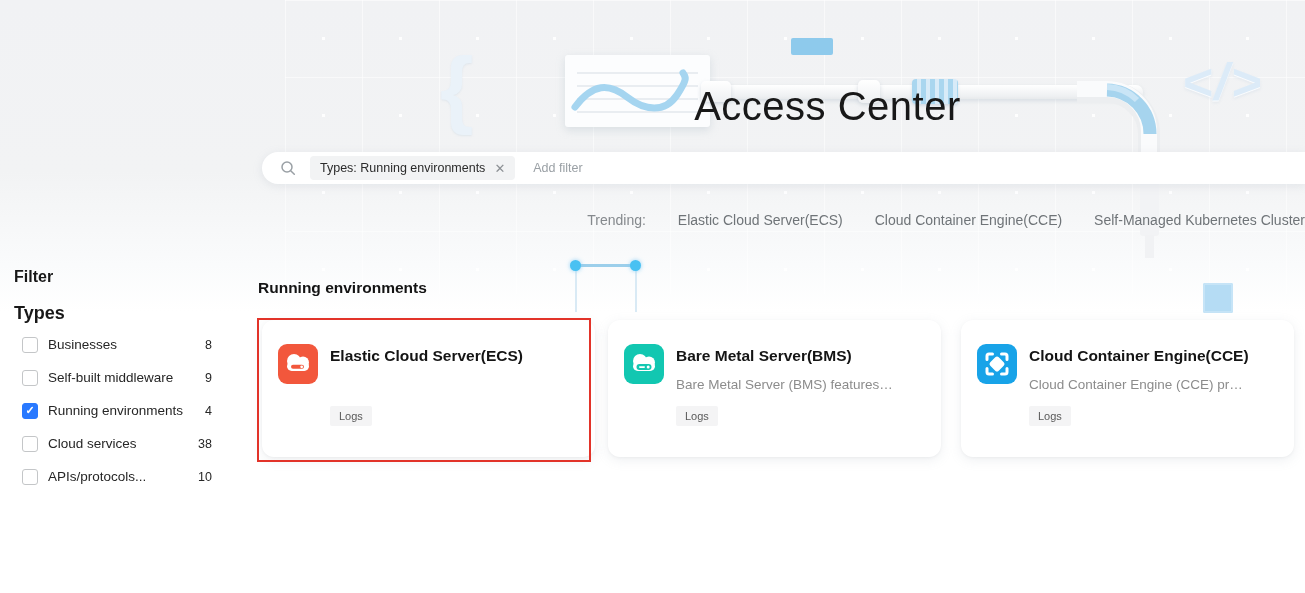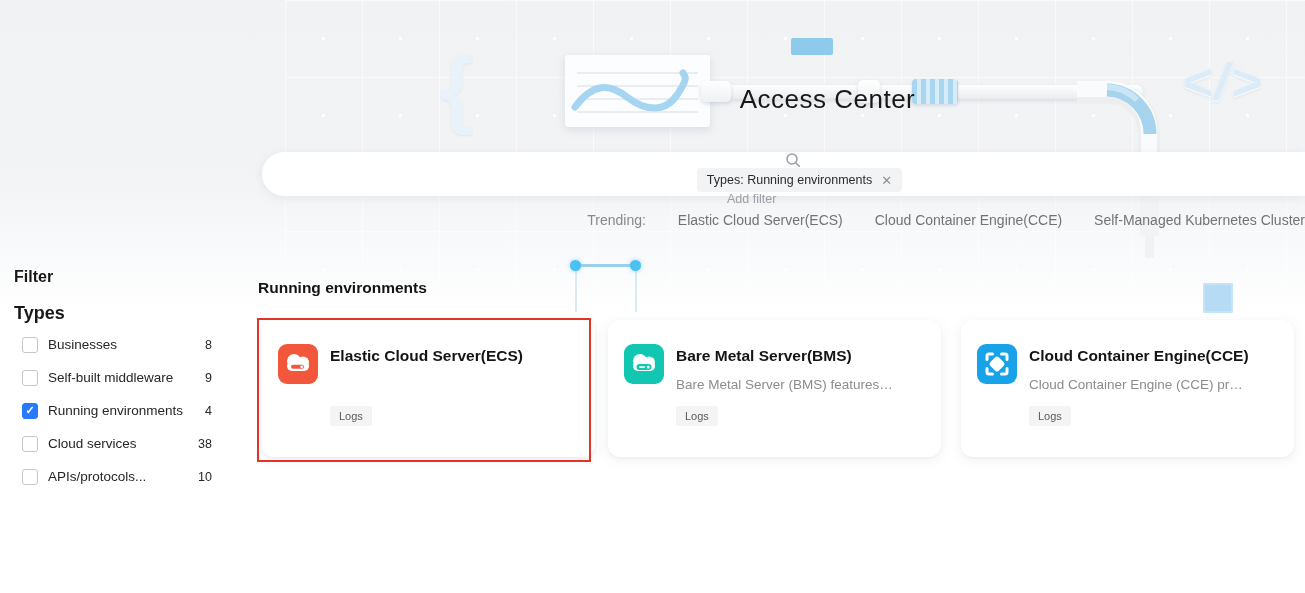--- a/index.html
+++ b/index.html
@@ -36,31 +36,31 @@
   .blue-square { left:1203px; top:283px; width:30px; height:30px; background:#b5dcf4;
     border-radius:2px; box-shadow:inset 0 0 0 2px #c6e4f7; }
   .circuit-line { left:575px; top:264px; width:60px; height:3px; background:#9ccfeb; border-radius:2px; }
   .circuit-dot { width:11px; height:11px; border-radius:50%; background:#49c1f2;
     box-shadow:0 0 4px rgba(120,200,245,.8); }
   .dot1 { left:570px; top:260px; } .dot2 { left:630px; top:260px; }
   .circuit-v { width:2px; height:42px; background:#d9eaf5; top:270px; }
   .cv1 { left:575px; } .cv2 { left:635px; }
 
   .banner-title { position:absolute; left:350px; right:0; top:84px; text-align:center;
-    font-size:26px; font-weight:400; color:#181818; letter-spacing:.5px; }
-
-  
-  .search-bar { position:absolute; left:262px; top:152px; right:0; height:44px; background:#fff;
+    font-size:40px; font-weight:400; color:#181818; letter-spacing:.5px; }
+
+  
+  .search-bar { position:absolute; left:262px; top:152px; right:0; height:32px; background:#fff;
     border-radius:22px 0 0 22px; box-shadow:0 2px 10px rgba(150,162,175,.18);
-    display:flex; align-items:center; padding-left:18px; z-index:4;flex-direction:column; }
+    display:flex; align-items:center; padding-left:18px; z-index:4; }
   .search-icon-svg { flex:0 0 auto; }
   .filter-tag { margin-left:14px; background:#f2f3f4; border-radius:4px; padding:5px 10px;
     font-size:12.5px; color:#2b2b2b; display:flex; align-items:center; gap:9px; white-space:nowrap; }
   .tag-close { color:#8c9094; font-size:13px; line-height:1; cursor:pointer; }
-  .search-input { margin-left:30px; border:none; outline:none; font-size:12.5px; color:#333;
+  .search-input { margin-left:18px; border:none; outline:none; font-size:12.5px; color:#333;
     flex:1; background:transparent; font-family:"Liberation Sans",sans-serif; }
   .search-input::placeholder { color:#9aa0a5; }
 
   
   .trending { position:absolute; left:350px; right:0; top:212px; text-align:right;
     font-size:14px; color:#85898d; z-index:2; white-space:nowrap; }
   .trending span.item { color:#6f7478; margin-left:28px; cursor:pointer; }
   .trending span.item:first-of-type { margin-left:10px; }
 
   

